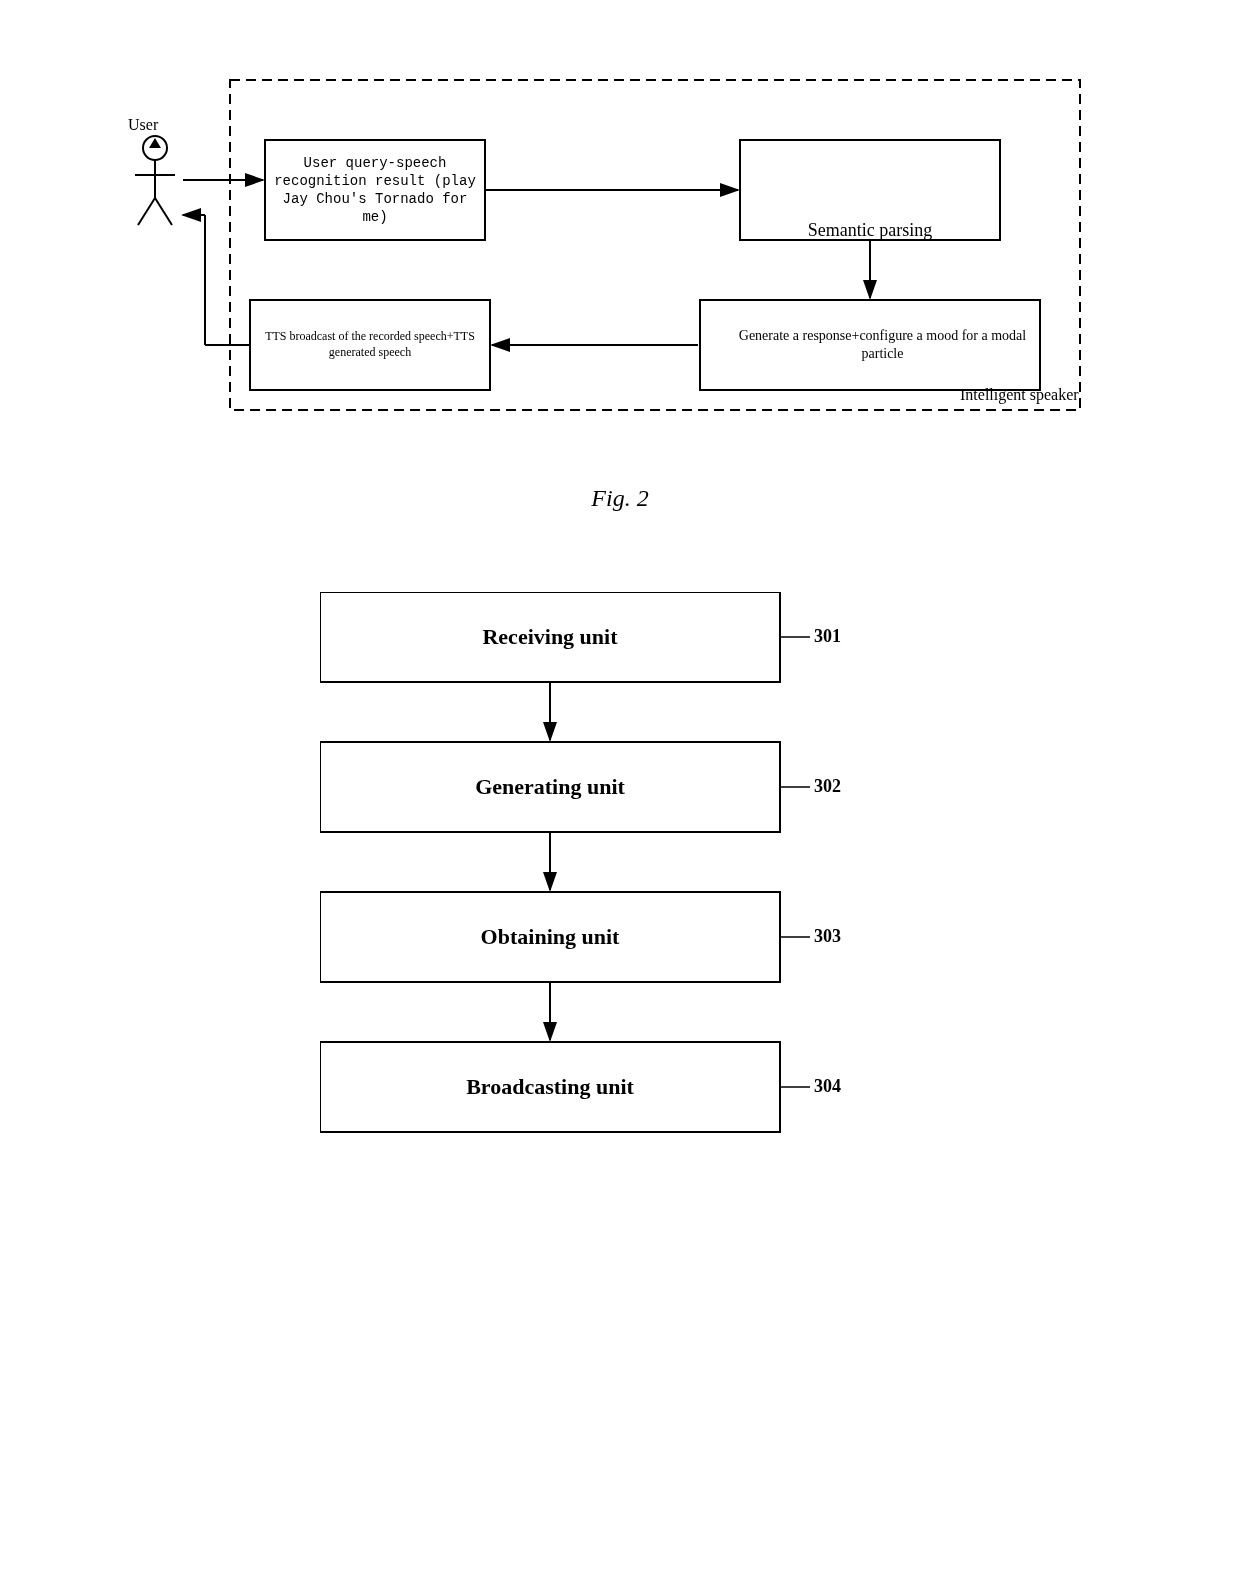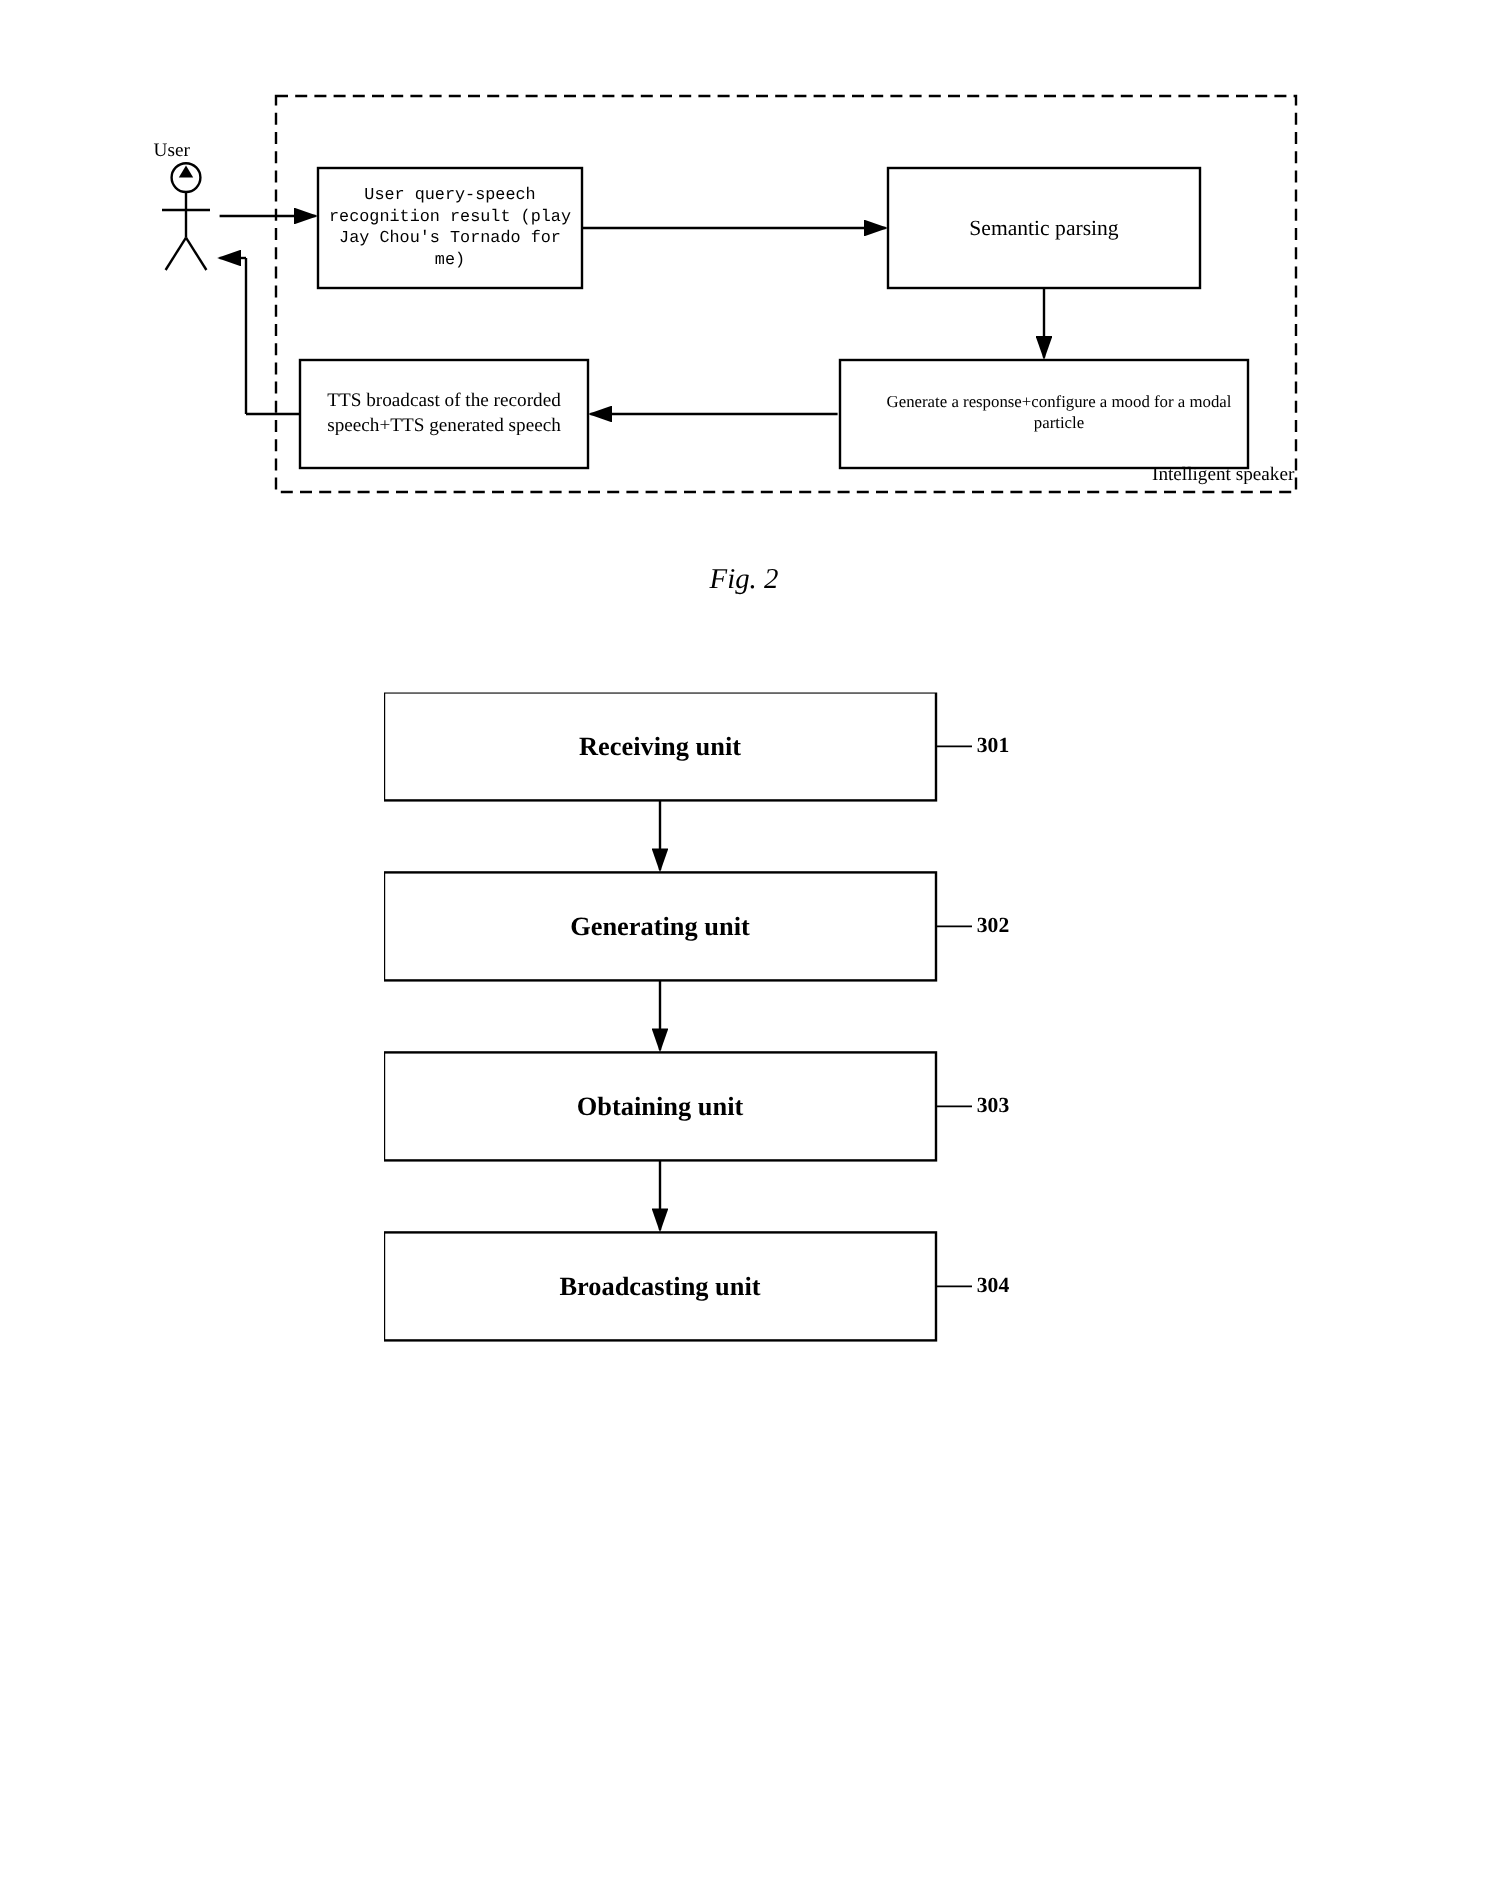--- a/index.html
+++ b/index.html
@@ -30,21 +30,21 @@
       position: relative;
       width: 1000px;
       height: 380px;
       margin: 0 auto;
     }
 
     
     .fig-caption {
       text-align: center;
       font-size: 24px;
-      margin-top: 20px;
+      margin-top: 35px;
       font-style: italic;
     }
 
     
     .fig3-container {
       margin-top: 80px;
       position: relative;
     }
 
     .fig3-diagram {
@@ -66,31 +66,31 @@
 
         <rect x="110" y="10" width="850" height="330" fill="none" stroke="#000" stroke-width="2" stroke-dasharray="10,6"></rect>
 
         <rect x="145" y="70" width="220" height="100" fill="white" stroke="#000" stroke-width="2"></rect>
         <foreignObject x="145" y="70" width="220" height="100">
           <div xmlns="http://www.w3.org/1999/xhtml" style="display:flex;align-items:center;justify-content:center;height:100px;text-align:center;font-size:14px;font-family:Liberation Mono, monospace;line-height:1.3;padding:4px;">User query-speech recognition result (play Jay Chou's Tornado for me)</div>
         </foreignObject>
 
         <rect x="620" y="70" width="260" height="100" fill="white" stroke="#000" stroke-width="2"></rect>
         <foreignObject x="620" y="70" width="260" height="100">
-          <div xmlns="http://www.w3.org/1999/xhtml" style="display:flex;align-items:center;justify-content:center;height:100px;text-align:center;font-size:18px;font-family:'Times New Roman',serif;">Semantic parsing</div>
+          <div xmlns="http://www.w3.org/1999/xhtml" style="display:flex;align-items:center;justify-content:center;height:100px;text-align:center;font-size:18px;font-family:'Times New Roman',serif;margin-top:40px;">Semantic parsing</div>
         </foreignObject>
 
         <rect x="580" y="230" width="340" height="90" fill="white" stroke="#000" stroke-width="2"></rect>
         <foreignObject x="580" y="230" width="340" height="90">
           <div xmlns="http://www.w3.org/1999/xhtml" style="display:flex;align-items:center;justify-content:center;height:90px;text-align:center;font-size:14px;font-family:'Times New Roman',serif;line-height:1.3;padding:4px;margin-left:25px;">Generate a response+configure a mood for a modal particle</div>
         </foreignObject>
 
         <rect x="130" y="230" width="240" height="90" fill="white" stroke="#000" stroke-width="2"></rect>
         <foreignObject x="130" y="230" width="240" height="90">
-          <div xmlns="http://www.w3.org/1999/xhtml" style="display:flex;align-items:center;justify-content:center;height:90px;text-align:center;font-size:16px;font-family:'Times New Roman',serif;line-height:1.3;padding:4px;">TTS broadcast of the recorded speech+TTS generated speech</div>
+          <div xmlns="http://www.w3.org/1999/xhtml" style="display:flex;align-items:center;justify-content:center;height:90px;text-align:center;font-size:12px;font-family:'Times New Roman',serif;line-height:1.3;padding:4px;">TTS broadcast of the recorded speech+TTS generated speech</div>
         </foreignObject>
 
         <text x="840" y="330" font-size="16" font-family="'Times New Roman',serif">Intelligent speaker</text>
 
         <line x1="365" y1="120" x2="618" y2="120" stroke="#000" stroke-width="2" marker-end="url(#arrow)"></line>
 
         <line x1="750" y1="170" x2="750" y2="228" stroke="#000" stroke-width="2" marker-end="url(#arrow)"></line>
 
         <line x1="578" y1="275" x2="372" y2="275" stroke="#000" stroke-width="2" marker-end="url(#arrow)"></line>
 

